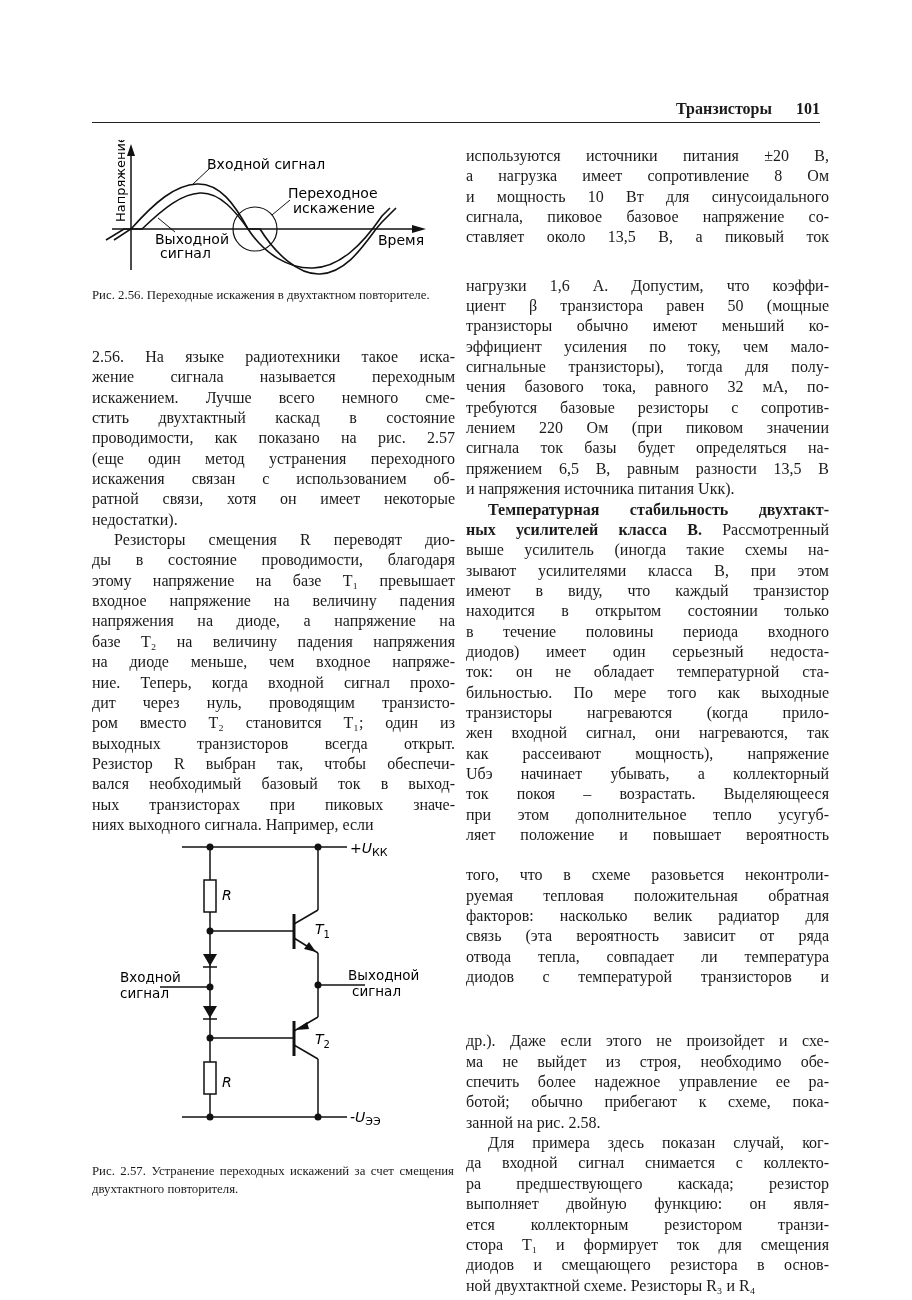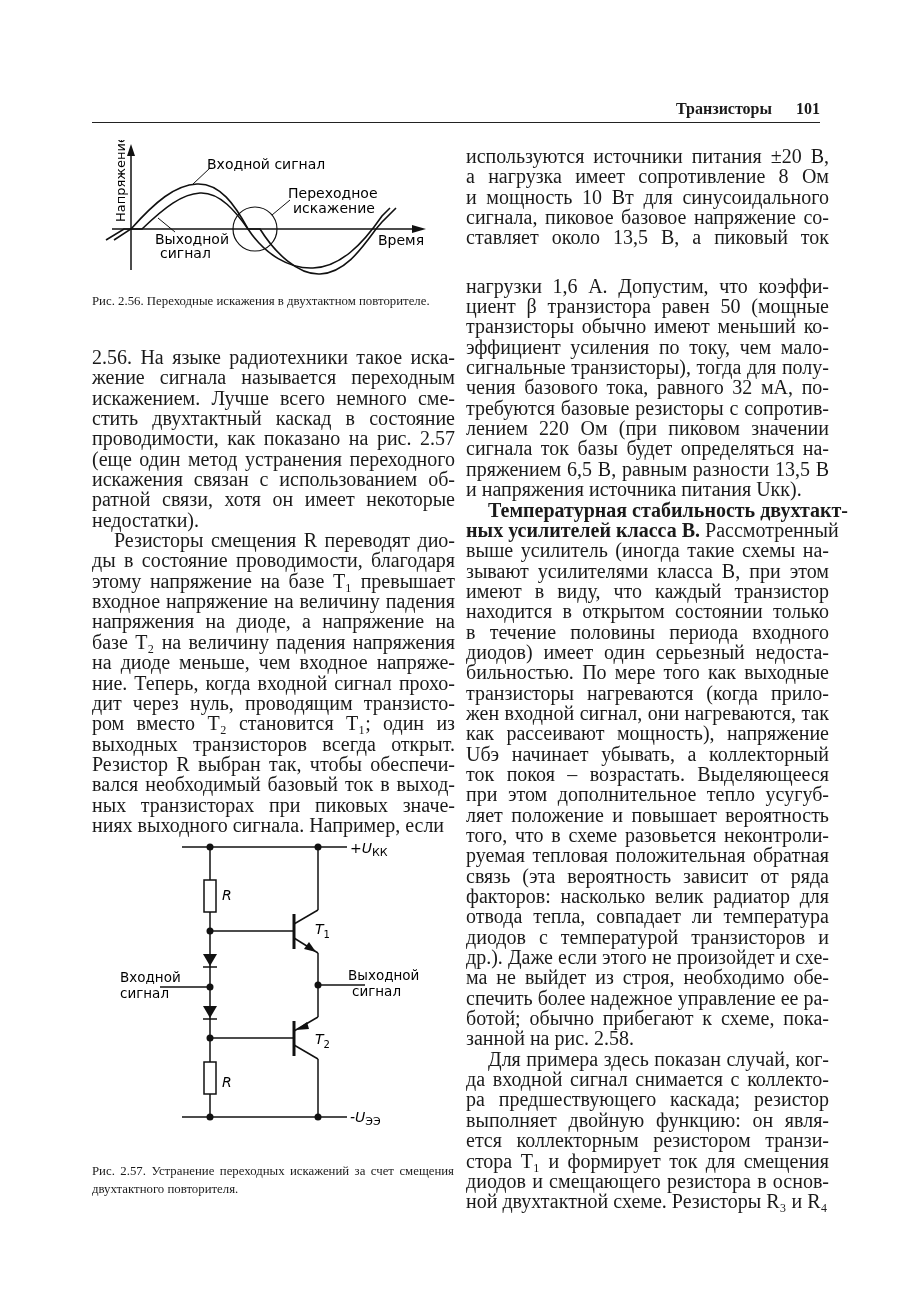--- a/index.html
+++ b/index.html
@@ -2,21 +2,21 @@
 <html><head>
 <meta charset="utf-8">
 <style>
   html, body { margin:0; padding:0; background:#ffffff; }
   body { width:912px; height:1300px; position:relative; overflow:hidden;
          font-family:"Liberation Serif", "DejaVu Serif", serif; color:#1a1a1a; }
   .header { position:absolute; left:92px; top:100px; width:728px; height:22px;
             border-bottom:1.5px solid #222; }
   .header .title { position:absolute; right:48px; top:0; font-weight:bold; font-size:16px; }
   .header .pagenum { position:absolute; right:0; top:0; font-weight:bold; font-size:16px; }
-  .col { position:absolute; width:363px; font-size:20px; line-height:20.35px; }
+  .col { position:absolute; width:363px; font-size:16px; line-height:20.35px; }
   .col p { margin:0; text-align:justify; text-align-last:auto; }
   .col p.indent { text-indent:22px; }
   .col-left { left:92px; }
   .col-right { left:466px; top:146px; }
   .caption { position:absolute; left:92px; width:362px; font-size:12.8px; line-height:18px; text-align:justify; }
   .fig { position:absolute; }
   .fig svg text { font-family:"DejaVu Sans", sans-serif; }
   .line { display:block; white-space:nowrap; text-align:justify; text-align-last:justify; }
   .line.last { text-align-last:left; }
   .b { font-weight:bold; }
@@ -47,21 +47,21 @@
     <line x1="58" y1="78" x2="75" y2="92" stroke="#111" stroke-width="1"></line>
     <text transform="translate(25,82) rotate(-90)" font-size="13">Напряжение</text>
     <text x="107" y="29" font-size="14">Входной сигнал</text>
     <text x="188" y="58" font-size="14">Переходное</text>
     <text x="193" y="73" font-size="14">искажение</text>
     <text x="55" y="104" font-size="14">Выходной</text>
     <text x="60" y="118" font-size="14">сигнал</text>
     <text x="278" y="105" font-size="14">Время</text>
   </svg>
 </div>
-<div class="caption" style="top:292px;">Рис. 2.56. Переходные искажения в двухтактном повторителе.</div>
+<div class="caption" style="top:286px;">Рис. 2.56. Переходные искажения в двухтактном повторителе.</div>
 
 <div class="col col-left" style="top:347px;">
   <p id="lp1">
       <span class="line" style="text-indent: 0px;">2.56. На языке радиотехники такое иска-</span>
       <span class="line" style="text-indent: 0px;">жение сигнала называется переходным</span>
       <span class="line" style="text-indent: 0px;">искажением. Лучше всего немного сме-</span>
       <span class="line" style="text-indent: 0px;">стить двухтактный каскад в состояние</span>
       <span class="line" style="text-indent: 0px;">проводимости, как показано на рис. 2.57</span>
       <span class="line" style="text-indent: 0px;">(еще один метод устранения переходного</span>
       <span class="line" style="text-indent: 0px;">искажения связан с использованием об-</span>
@@ -178,35 +178,36 @@
     </p>
   <p class="indent" id="rp2">
     <span class="line"><span class="b">Температурная стабильность двухтакт-</span></span>
     <span class="line" style="text-indent:0"><span class="b">ных усилителей класса В.</span><span> Рассмотренный</span></span>
   <span class="line" style="text-indent: 0px;">выше усилитель (иногда такие схемы на-</span>
       <span class="line" style="text-indent: 0px;">зывают усилителями класса В, при этом</span>
       <span class="line" style="text-indent: 0px;">имеют в виду, что каждый транзистор</span>
       <span class="line" style="text-indent: 0px;">находится в открытом состоянии только</span>
       <span class="line" style="text-indent: 0px;">в течение половины периода входного</span>
       <span class="line" style="text-indent: 0px;">диодов) имеет один серьезный недоста-</span>
+      <span class="line" style="text-indent: 0px;">ток: он не обладает температурной ста-</span>
       <span class="line" style="text-indent: 0px;">бильностью. По мере того как выходные</span>
       <span class="line" style="text-indent: 0px;">транзисторы нагреваются (когда прило-</span>
       <span class="line" style="text-indent: 0px;">жен входной сигнал, они нагреваются, так</span>
       <span class="line" style="text-indent: 0px;">как рассеивают мощность), напряжение</span>
       <span class="line" style="text-indent: 0px;">Uбэ начинает убывать, а коллекторный</span>
       <span class="line" style="text-indent: 0px;">ток покоя – возрастать. Выделяющееся</span>
       <span class="line" style="text-indent: 0px;">при этом дополнительное тепло усугуб-</span>
       <span class="line" style="text-indent: 0px;">ляет положение и повышает вероятность</span>
-      <span class="line" style="text-indent: 0px;">того, что в схеме разовьется неконтроли-</span>
+      <span class="line" style="text-indent: 0px; margin-top: 20px;">того, что в схеме разовьется неконтроли-</span>
       <span class="line" style="text-indent: 0px;">руемая тепловая положительная обратная</span>
+      <span class="line" style="text-indent: 0px;">факторов: насколько велик радиатор для</span>
       <span class="line" style="text-indent: 0px;">связь (эта вероятность зависит от ряда</span>
-      <span class="line" style="text-indent: 0px;">факторов: насколько велик радиатор для</span>
       <span class="line" style="text-indent: 0px;">отвода тепла, совпадает ли температура</span>
       <span class="line" style="text-indent: 0px;">диодов с температурой транзисторов и</span>
-      <span class="line" style="text-indent: 0px;">др.). Даже если этого не произойдет и схе-</span>
+      <span class="line" style="text-indent: 0px; margin-top: 44px;">др.). Даже если этого не произойдет и схе-</span>
       <span class="line" style="text-indent: 0px;">ма не выйдет из строя, необходимо обе-</span>
       <span class="line" style="text-indent: 0px;">спечить более надежное управление ее ра-</span>
       <span class="line" style="text-indent: 0px;">ботой; обычно прибегают к схеме, пока-</span>
       <span class="line last" style="text-indent: 0px;">занной на рис. 2.58.</span>
     </p>
   <p class="indent" id="rp3">
       <span class="line">Для примера здесь показан случай, ког-</span>
       <span class="line" style="text-indent: 0px;">да входной сигнал снимается с коллекто-</span>
       <span class="line" style="text-indent: 0px;">ра предшествующего каскада; резистор</span>
       <span class="line" style="text-indent: 0px;">выполняет двойную функцию: он явля-</span>

